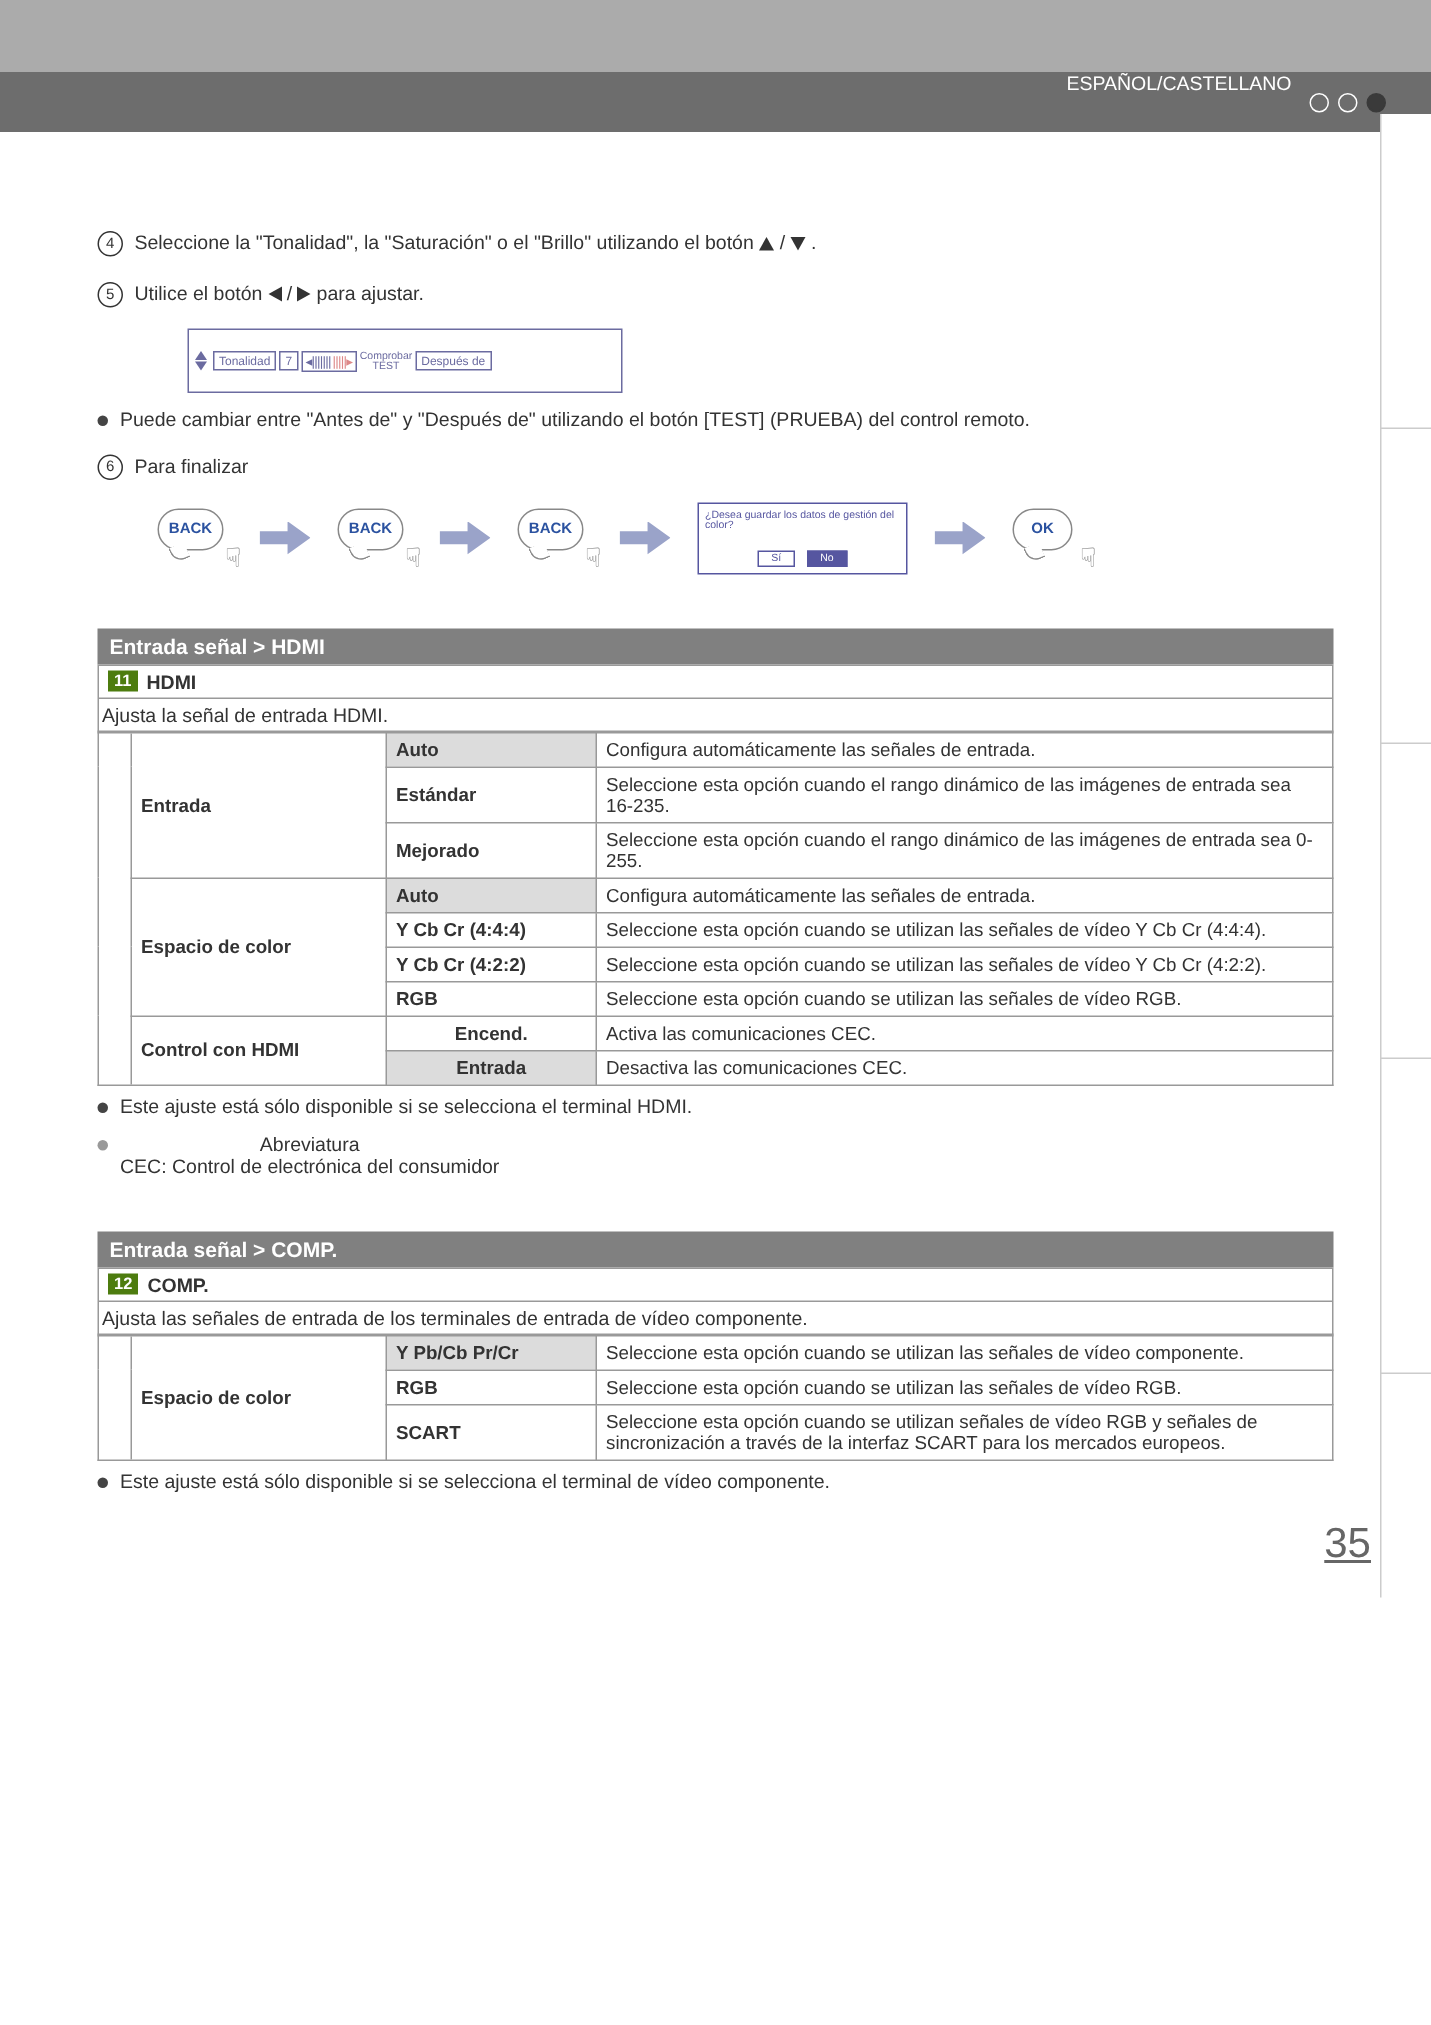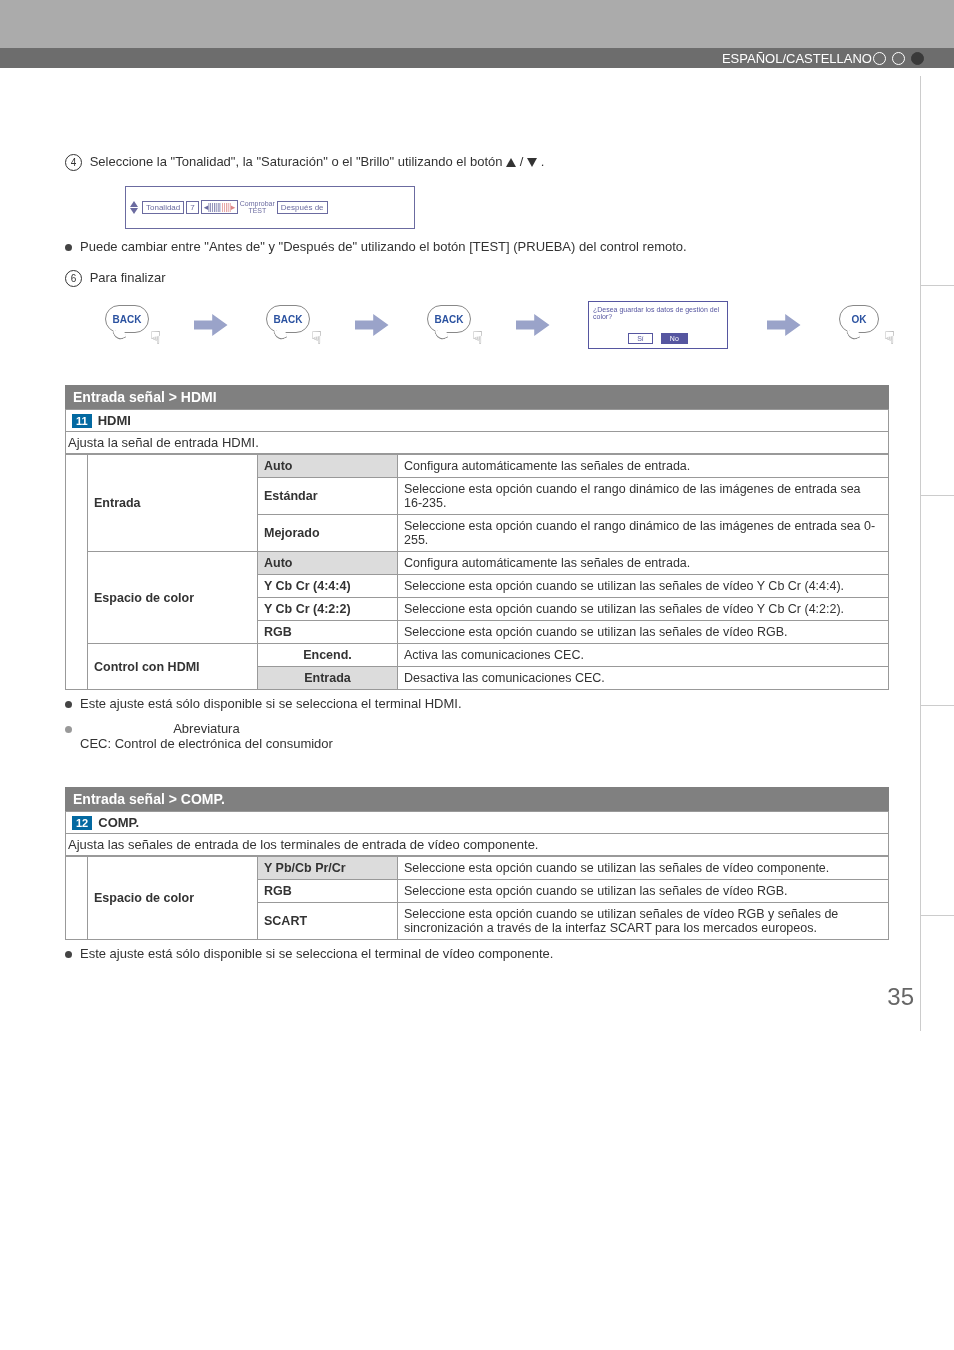--- a/index.html
+++ b/index.html
@@ -1,19 +1,19 @@
 <!DOCTYPE html>
 <html><head>
 <meta charset="utf-8">
 <style>
   * { box-sizing: border-box; }
   body { margin: 0; font-family: Arial, Helvetica, sans-serif; font-size: 13px; color: #333; background: #fff; }
   .page { width: 954px; margin: 0 auto; position: relative; padding-bottom: 60px; }
   .top-gray { background: #ababab; height: 48px; position: relative; }
-  .header-bar { position: absolute; top: 48px; left: 0; right: 0; height: 20px; background: #6d6d6d; display: flex; align-items: center; justify-content: flex-end; padding-right: 30px; color: #fff; font-size: 13px; gap: 1px; }
+  .header-bar { position: absolute; top: 48px; left: 0; right: 0; height: 40px; background: #6d6d6d; display: flex; justify-content: flex-end; padding-right: 30px; color: #fff; font-size: 13px; gap: 12px; }
   .circles { display: flex; gap: 6px; align-items: center; }
   .circ { width: 13px; height: 13px; border-radius: 50%; border: 1.5px solid #fff; }
   .circ.filled { background: #3a3a3a; border-color: #3a3a3a; }
   .content { padding: 90px 65px 0 65px; }
   .step { margin: 14px 0; line-height: 1.5; }
   .circle-num { display: inline-flex; width: 17px; height: 17px; border: 1px solid #333; border-radius: 50%; align-items: center; justify-content: center; font-size: 10px; margin-right: 4px; vertical-align: middle; }
   .tri { display: inline-block; width: 0; height: 0; vertical-align: middle; }
   .tri.up { border-left: 5px solid transparent; border-right: 5px solid transparent; border-bottom: 9px solid #333; }
   .tri.down { border-left: 5px solid transparent; border-right: 5px solid transparent; border-top: 9px solid #333; }
   .tri.left { border-top: 5px solid transparent; border-bottom: 5px solid transparent; border-right: 9px solid #333; }
@@ -22,42 +22,42 @@
   .fat-bullet { width: 7px; height: 7px; background: #444; border-radius: 50%; margin-top: 5px; flex-shrink: 0; }
   .slider-graphic { width: 290px; height: 43px; border: 1.5px solid #6b6ba0; margin: 6px 0 6px 60px; display: flex; align-items: center; font-size: 8px; background: #fff; position: relative; padding: 2px; gap: 2px; }
   .slider-graphic .vtris { display: flex; flex-direction: column; gap: 1px; padding: 0 2px; }
   .vtris .mini-tri { width: 0; height: 0; border-left: 4px solid transparent; border-right: 4px solid transparent; }
   .vtris .mini-tri.u { border-bottom: 6px solid #6b6ba0; }
   .vtris .mini-tri.d { border-top: 6px solid #6b6ba0; }
   .slider-graphic .tag { border: 1px solid #6b6ba0; padding: 1px 3px; color: #6b6ba0; font-size: 8px; }
   .slider-graphic .bar { border: 1px solid #6b6ba0; padding: 1px 2px; display: flex; align-items: center; gap: 1px; }
   .slider-graphic .ticks { letter-spacing: -0.5px; color: #6b6ba0; font-size: 9px; }
   .slider-graphic .check-col { display: flex; flex-direction: column; font-size: 7px; color: #6b6ba0; line-height: 1; }
-  .back-row { display: flex; align-items: center; justify-content: space-between; gap: 18px; margin: 14px 0 30px 40px; flex-wrap: nowrap; }
+  .back-row { display: flex; align-items: center; justify-content: flex-start; gap: 18px; margin: 14px 0 30px 40px; flex-wrap: nowrap; }
   .back-btn { position: relative; width: 50px; height: 40px; }
   .bubble { width: 44px; height: 28px; border: 1.5px solid #888; border-radius: 14px; display: flex; align-items: center; justify-content: center; font-size: 10px; font-weight: bold; color: #2b52a0; background: #fff; position: relative; }
   .bubble::after { content: ""; position: absolute; bottom: -8px; left: 8px; width: 10px; height: 10px; border-left: 1.5px solid #888; border-bottom: 1.5px solid #888; border-bottom-left-radius: 8px; background: #fff; transform: rotate(-25deg); }
   .hand { position: absolute; right: -6px; bottom: -4px; font-size: 18px; color: #888; }
   .big-arrow { width: 34px; height: 22px; background: #9aa3c9; clip-path: polygon(0 30%, 55% 30%, 55% 0, 100% 50%, 55% 100%, 55% 70%, 0 70%); flex-shrink: 0; }
   .dialog-box { width: 140px; height: 48px; border: 1.5px solid #5656a0; font-size: 7px; color: #5656a0; padding: 4px; display: flex; flex-direction: column; align-items: center; justify-content: space-between; flex-shrink: 0; }
   .dialog-box .btns { display: flex; gap: 8px; }
   .dialog-box .btns span { border: 1px solid #5656a0; padding: 1px 8px; font-size: 7px; }
   .ok-btn .bubble { width: 40px; }
   .section-title { background: #808080; color: #fff; font-weight: bold; padding: 4px 8px; font-size: 14px; margin-top: 36px; }
   .sub-title { border: 1px solid #999; padding: 3px 6px; font-weight: bold; display: flex; align-items: center; gap: 6px; }
-  .num-box { background: #0369a1; color: #fff; font-size: 11px; padding: 1px 4px; font-weight: bold; }
+  .num-box { background: #4d7c0f; color: #fff; font-size: 11px; padding: 1px 4px; font-weight: bold; }
   .desc-line { border-left: 1px solid #999; border-right: 1px solid #999; border-bottom: 1px solid #999; padding: 3px 2px; }
   table.spec { width: 100%; border-collapse: collapse; }
   table.spec td { border: 1px solid #999; padding: 4px 6px; vertical-align: middle; font-size: 12.5px; }
   table.spec td.indent { width: 22px; border-right: none; }
   table.spec td.label { font-weight: bold; width: 170px; }
   table.spec td.opt { font-weight: bold; width: 140px; }
   table.spec td.opt.gray { background: #dcdcdc; font-weight: bold; }
   table.spec td.opt.center { text-align: center; }
-  .page-num { position: absolute; bottom: 20px; right: 40px; font-size: 24px; color: #666; }
+  .page-num { position: absolute; bottom: 20px; right: 40px; font-size: 28px; color: #666; text-decoration: underline; }
   .side-tabs { position: absolute; right: 0; top: 76px; width: 34px; }
   .side-tab { height: 210px; border-left: 1px solid #ccc; border-bottom: 1px solid #ccc; background: #fff; }
 </style>
 </head>
 <body>
 
 <div class="page">
   <div class="top-gray"></div>
   <div class="header-bar">
     <span>ESPAÑOL/CASTELLANO</span>
@@ -80,20 +80,28 @@
 
     <div class="step">
       <span class="circle-num">4</span>
       <span>Seleccione la "Tonalidad", la "Saturación" o el "Brillo" utilizando el botón</span>
       <span class="tri up"></span>
       <span>/</span>
       <span class="tri down"></span>
       <span>.</span>
     </div>
 
+    <div class="step">
+      <span class="circle-num">5</span>
+      <span>Utilice el botón</span>
+      <span class="tri left"></span>
+      <span>/</span>
+      <span class="tri right"></span>
+      <span>para ajustar.</span>
+    </div>
 
     <div class="slider-graphic">
       <div class="vtris">
         <div class="mini-tri u"></div>
           <div class="mini-tri d"></div>
       </div>
       <span class="tag">Tonalidad</span>
       <span class="tag">7</span>
       <span class="bar">
         <span class="ticks">◂|||||||</span>

